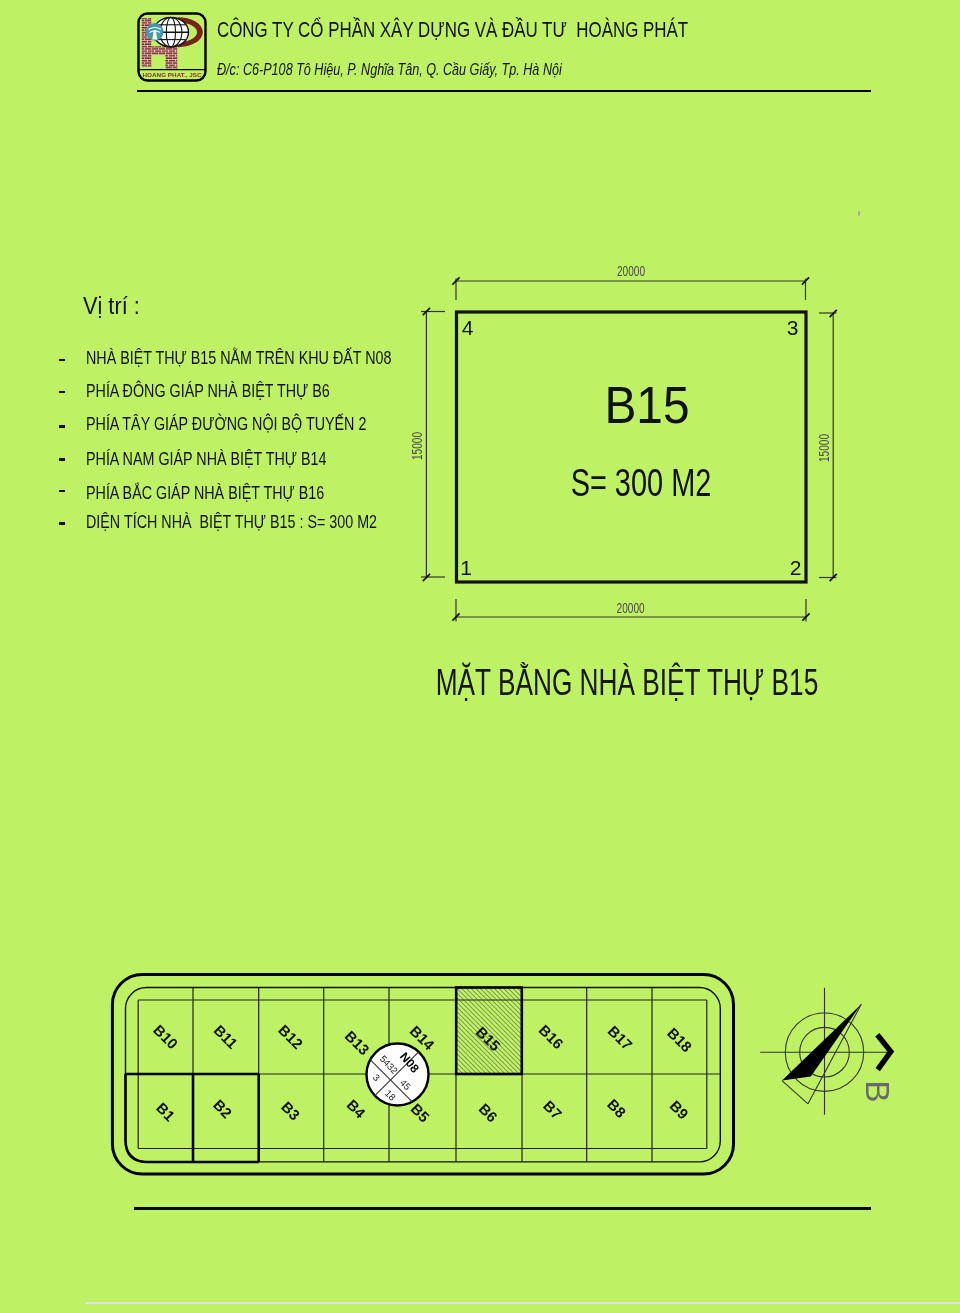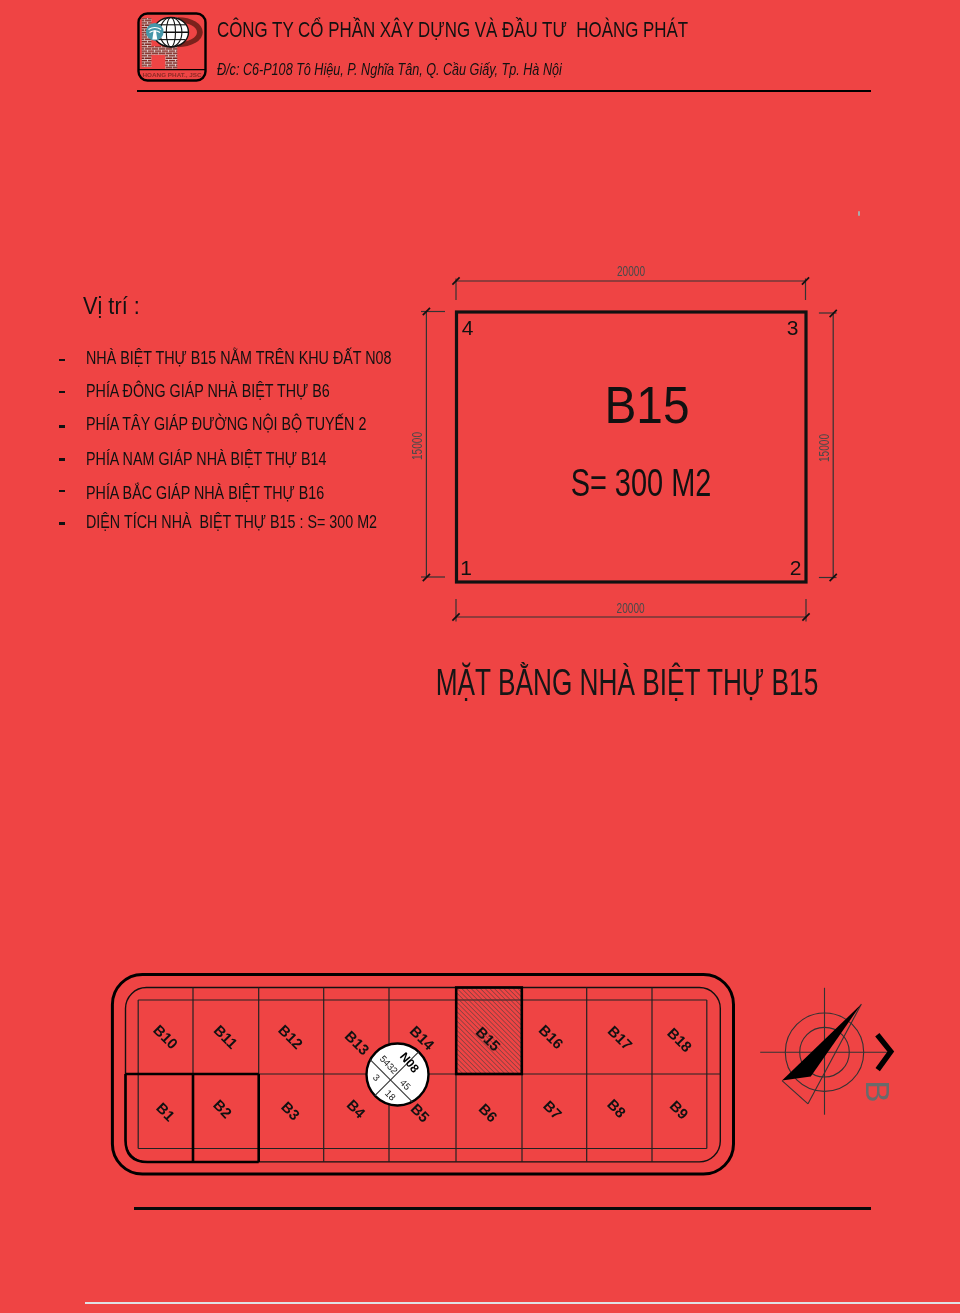--- a/index.html
+++ b/index.html
@@ -1,16 +1,16 @@
 <!DOCTYPE html>
 <html><head>
 <meta charset="utf-8">
 <style>
   html,body{margin:0;padding:0;background:#fff;}
-  #page{position:relative;width:960px;height:1313px;background:#ef4444;overflow:hidden;
+  #page{position:relative;width:960px;height:1313px;background:#bef264;overflow:hidden;
         font-family:"Liberation Sans", sans-serif;}
   .abs{position:absolute;}
   .ctr{transform:translate(-50%,-50%);white-space:nowrap;}
 </style>
 </head>
 <body>
 <div id="page">
 
   <svg class="abs" style="left:137px;top:12px" width="70" height="70" viewBox="0 0 70 70">
     <defs>

